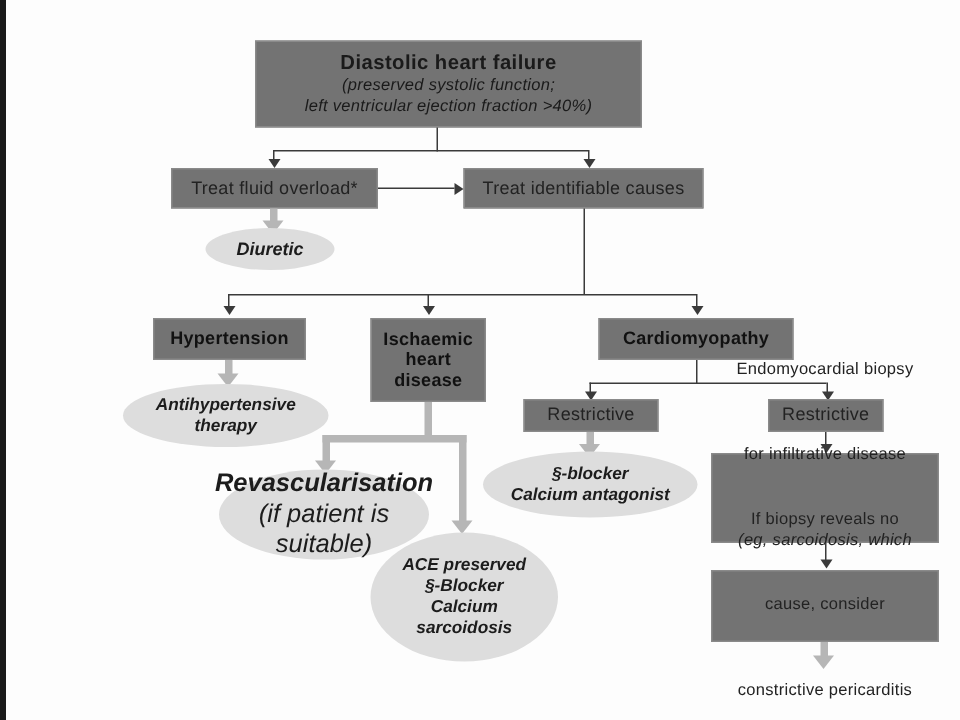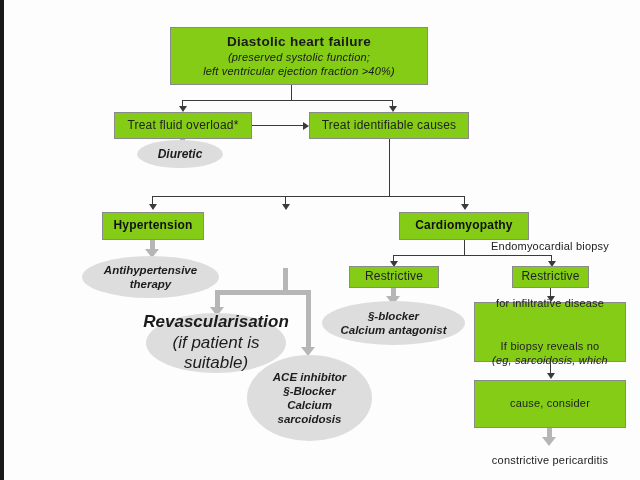--- a/index.html
+++ b/index.html
@@ -13,21 +13,21 @@
     height: 480px;
     background: #fdfdfd;
     overflow: hidden;
     font-family: "Liberation Sans", sans-serif;
     border-left: 4px solid #1a1a1a;
     box-sizing: border-box;
   }
   .node {
     position: absolute;
     box-sizing: border-box;
-    background: #84cc16;
+    background: #737373;
     border: 1px solid #8a8a8a;
     color: #1a1a1a;
     display: flex;
     flex-direction: column;
     align-items: center;
     justify-content: center;
     text-align: right;
     line-height: 1.12;
     letter-spacing: 0.2px;
   }
@@ -129,37 +129,42 @@
   <div class="node plain" style="left:305px; top:112px; width:160px; height:27px;">
     <span>Treat identifiable causes</span>
   </div>
 
   <div class="ln-h" style="left:248px; top:125px; width:51px;"></div>
   <div class="ar-r" style="left:299px; top:122px;"></div>
 
   <div class="gl-v" style="left:176px; top:139px; height:9px;"></div>
   <div class="gar-d" style="left:171px; top:147px;"></div>
 
-  <div class="ellipse" style="left:133px; top:140px; width:86px; height:28px; font-size:12px;">
+  <div class="ellipse" style="left:133px; top:152px; width:86px; height:28px; font-size:12px;">
     <span>Diuretic</span>
   </div>
 
   <div class="ln-v" style="left:385px; top:139px; height:57px;"></div>
   <div class="ln-h" style="left:148px; top:196px; width:312px;"></div>
   <div class="ln-v" style="left:148px; top:196px; height:9px;"></div>
   <div class="ar-d" style="left:145px; top:204px;"></div>
   <div class="ln-v" style="left:281px; top:196px; height:9px;"></div>
   <div class="ar-d" style="left:278px; top:204px;"></div>
   <div class="ln-v" style="left:460px; top:196px; height:9px;"></div>
   <div class="ar-d" style="left:457px; top:204px;"></div>
 
   <div class="node strong" style="left:98px; top:212px; width:102px; height:28px;">
     <span>Hypertension</span>
   </div>
 
+  <div class="node strong" style="left:243px; top:212px; width:77px; height:56px;">
+    <span>Ischaemic</span>
+    <span>heart</span>
+    <span>disease</span>
+  </div>
 
   <div class="node strong" style="left:395px; top:212px; width:130px; height:28px;">
     <span>Cardiomyopathy</span>
   </div>
 
   <div class="gl-v" style="left:146px; top:240px; height:10px;"></div>
   <div class="gar-d" style="left:141px; top:249px;"></div>
 
   <div class="ellipse" style="left:78px; top:256px; width:137px; height:42px; font-size:11.5px;">
     <div>
@@ -178,21 +183,21 @@
   <div class="ellipse" style="left:142px; top:313px; width:140px; height:60px; font-size:17px;">
     <div>
       <div>Revascularisation</div>
       <div class="norm">(if patient is</div>
       <div class="norm">suitable)</div>
     </div>
   </div>
 
   <div class="ellipse" style="left:243px; top:355px; width:125px; height:86px; font-size:11.5px;">
     <div>
-      <div>ACE inhibitor</div>
+      <div>ACE preserved</div>
       <div>§-Blocker</div>
       <div>Calcium</div>
       <div>sarcoidosis</div>
     </div>
   </div>
 
   <div class="ln-v" style="left:460px; top:240px; height:16px;"></div>
   <div class="ln-h" style="left:389px; top:255px; width:158px;"></div>
   <div class="ln-v" style="left:389px; top:255px; height:7px;"></div>
   <div class="ar-d" style="left:386px; top:261px;"></div>

